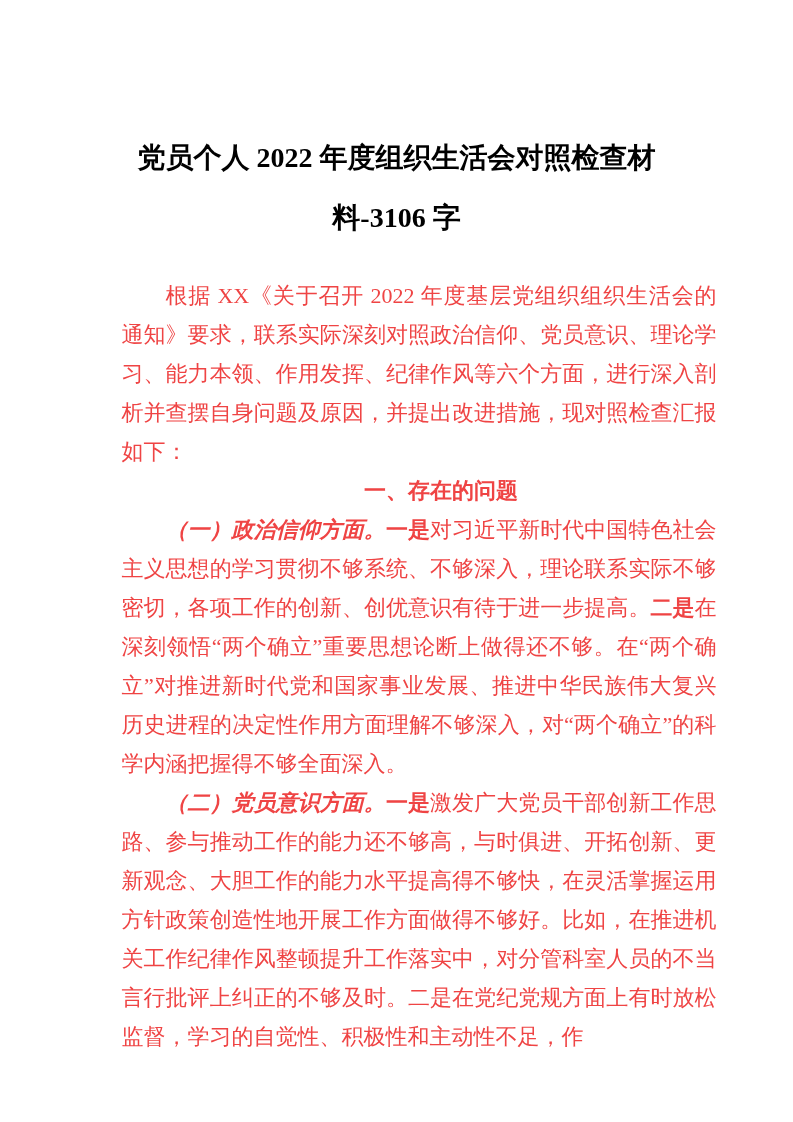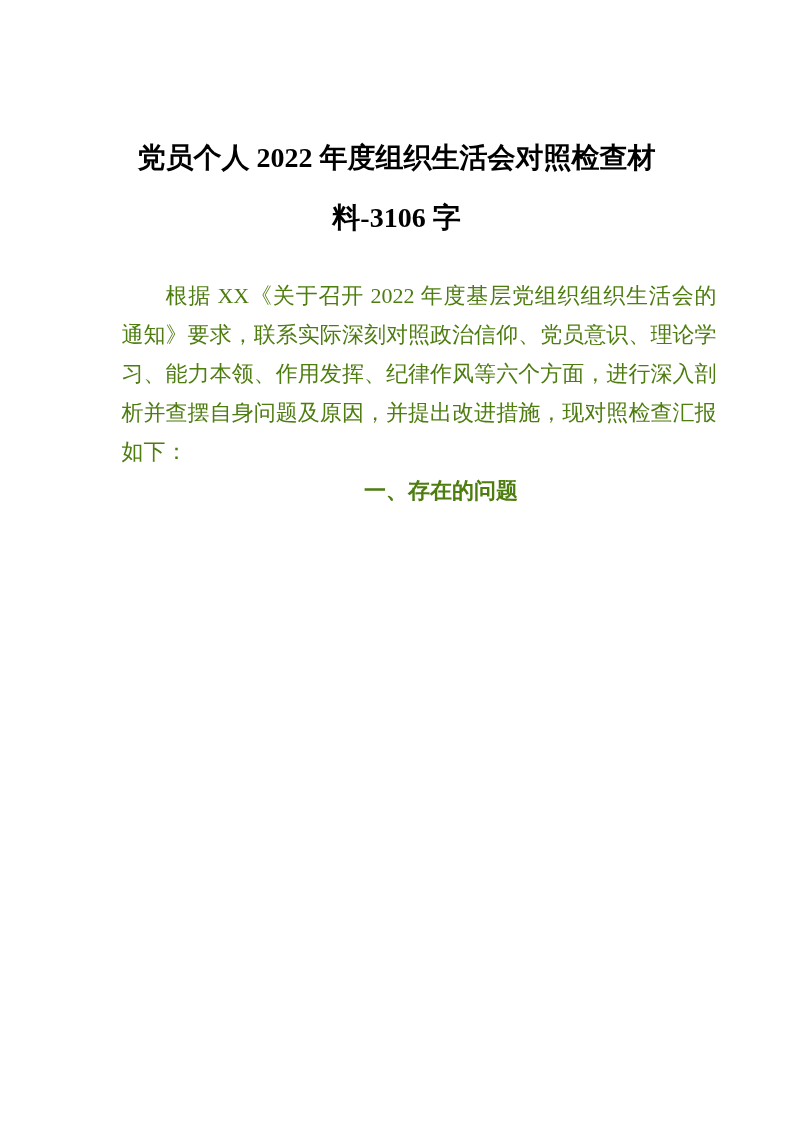--- a/index.html
+++ b/index.html
@@ -31,34 +31,36 @@
   .doc-body {
     width: 595px;
   }
   .para {
     margin: 0;
     font-size: 22px;
     line-height: 39px;
     text-align: justify;
     text-indent: 2em;
     word-break: break-all;
-    color: #4d7c0f;
+    color: #ef4444;
   }
   .para.heading {
     font-weight: bold;
     text-align: center;
     font-family: "Liberation Sans", "DejaVu Sans", sans-serif;
   }
   .run-normal { font-weight: normal; font-style: normal; }
   .run-lead   { font-weight: bold; font-style: italic; }   
   .run-bold   { font-weight: bold; font-style: normal; }
   .run-heading{ font-weight: bold; }
 </style>
 </head>
 <body>
 
 <div class="page" style="background: rgb(255, 255, 255); color: rgb(0, 0, 0);">
   <h1 class="doc-title">党员个人 2022 年度组织生活会对照检查材料-3106 字</h1>
   <div class="doc-body">
       <p class="para body"><span class="run-normal">根据 XX《关于召开 2022 年度基层党组织组织生活会的通知》要求，联系实际深刻对照政治信仰、党员意识、理论学习、能力本领、作用发挥、纪律作风等六个方面，进行深入剖析并查摆自身问题及原因，并提出改进措施，现对照检查汇报如下：</span></p>
       <p class="para heading"><span class="run-heading">一、存在的问题</span></p>
+      <p class="para body"><span class="run-lead">（一）政治信仰方面。</span><span class="run-bold">一是</span><span class="run-normal">对习近平新时代中国特色社会主义思想的学习贯彻不够系统、不够深入，理论联系实际不够密切，各项工作的创新、创优意识有待于进一步提高。</span><span class="run-bold">二是</span><span class="run-normal">在深刻领悟“两个确立”重要思想论断上做得还不够。在“两个确立”对推进新时代党和国家事业发展、推进中华民族伟大复兴历史进程的决定性作用方面理解不够深入，对“两个确立”的科学内涵把握得不够全面深入。</span></p>
+      <p class="para body"><span class="run-lead">（二）党员意识方面。</span><span class="run-bold">一是</span><span class="run-normal">激发广大党员干部创新工作思路、参与推动工作的能力还不够高，与时俱进、开拓创新、更新观念、大胆工作的能力水平提高得不够快，在灵活掌握运用方针政策创造性地开展工作方面做得不够好。比如，在推进机关工作纪律作风整顿提升工作落实中，对分管科室人员的不当言行批评上纠正的不够及时。二是在党纪党规方面上有时放松监督，学习的自觉性、积极性和主动性不足，作</span></p>
     </div>
 </div>
 
 </body></html>

